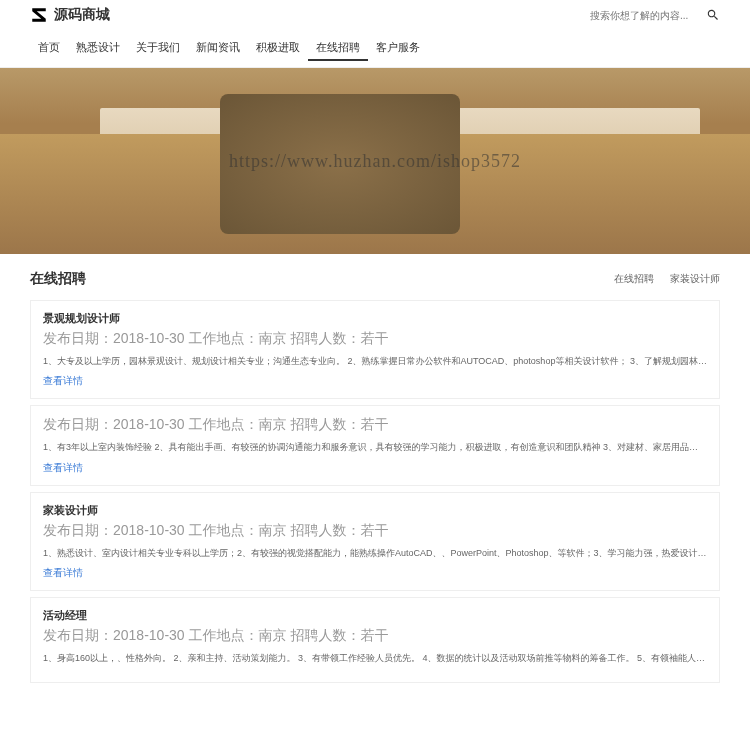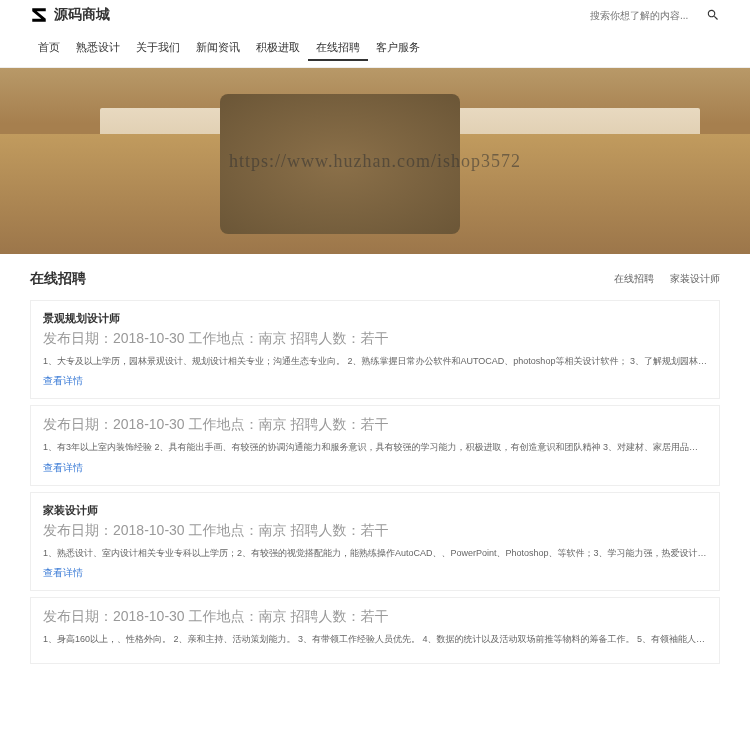--- a/index.html
+++ b/index.html
@@ -84,18 +84,19 @@
         <div class="job-desc">1、有3年以上室内装饰经验  2、具有能出手画、有较强的协调沟通能力和服务意识，具有较强的学习能力，积极进取，有创造意识和团队精神  3、对建材、家居用品有较好的了解，能推销...</div>
         <div class="job-link">查看详情</div>
       </div>
       <div class="job-card">
         <div class="job-title">家装设计师</div>
         <div class="job-meta">发布日期：2018-10-30  工作地点：南京  招聘人数：若干</div>
         <div class="job-desc">1、熟悉设计、室内设计相关专业专科以上学历；2、有较强的视觉搭配能力，能熟练操作AutoCAD、、PowerPoint、Photoshop、等软件；3、学习能力强，热爱设计工作；善于创新精神；4、需有...</div>
         <div class="job-link">查看详情</div>
       </div>
       <div class="job-card">
+        <div class="job-title">活动经理</div>
         <div class="job-meta">发布日期：2018-10-30  工作地点：南京  招聘人数：若干</div>
         <div class="job-desc">1、身高160以上，、性格外向。 2、亲和主持、活动策划能力。 3、有带领工作经验人员优先。 4、数据的统计以及活动双场前推等物料的筹备工作。 5、有领袖能人际沟通沟通能力，能...</div>
       </div>
     </div>
 
 </div>
 
 </body></html>

